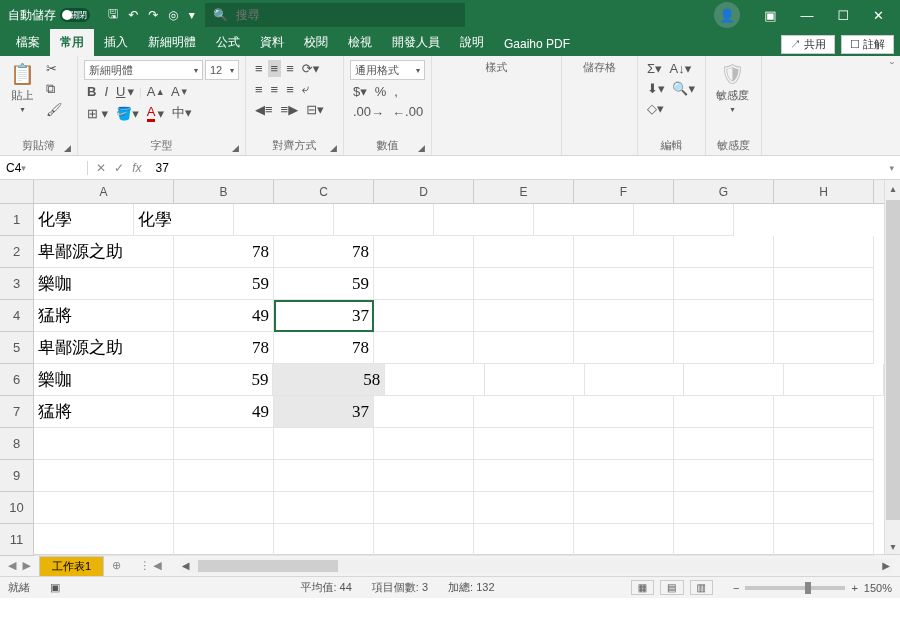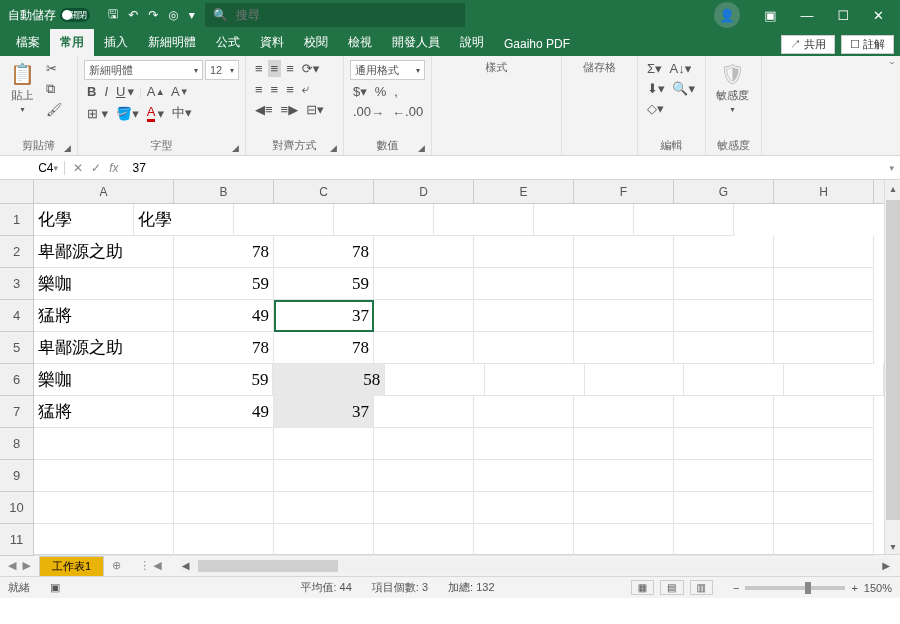--- a/index.html
+++ b/index.html
@@ -37,21 +37,21 @@
 .bigbtn .ico { font-size:20px; }
 .smbtn { font-size:13px; cursor:pointer; padding:1px 3px; display:inline-flex; align-items:center; gap:2px; }
 .fontctl { display:flex; flex-direction:column; gap:3px; }
 .fontrow { display:flex; gap:2px; align-items:center; }
 .combo { border:1px solid #ccc; background:#fff; height:20px; font-size:11px; padding:0 4px; display:flex; align-items:center; }
 .col3 { display:flex; flex-direction:column; gap:3px; }
 .menuline { font-size:11px; cursor:pointer; white-space:nowrap; }
 
 
 .fbar { height:24px; border-bottom:1px solid #d6d6d6; display:flex; align-items:center; background:#fff; font-size:12px; }
-.namebox { width:65px; border-right:1px solid #d6d6d6; padding:0 6px; display:flex; align-items:center; justify-content:flex-end; }
+.namebox { width:88px; border-right:1px solid #d6d6d6; padding:0 6px; display:flex; align-items:center; justify-content:flex-start; }
 .fxbtns { display:flex; gap:8px; padding:0 8px; color:#888; }
 .fxinput { flex:1; padding:0 6px; }
 
 
 .sheet { height:374px; display:flex; position:relative; }
 .corner { width:34px; height:24px; background:#f0f0f0; border-right:1px solid #ccc; border-bottom:1px solid #ccc; position:absolute; top:0; left:0; }
 .colheads { position:absolute; top:0; left:34px; right:16px; height:24px; display:flex; background:#f0f0f0; border-bottom:1px solid #ccc; }
 .colh { border-right:1px solid #ccc; display:flex; align-items:center; justify-content:center; font-size:12px; color:#555; }
 .rowheads { position:absolute; top:24px; left:0; width:34px; display:flex; flex-direction:column; background:#f0f0f0; border-right:1px solid #ccc; }
 .rowh { border-bottom:1px solid #ccc; display:flex; align-items:center; justify-content:center; font-size:13px; color:#555; }

